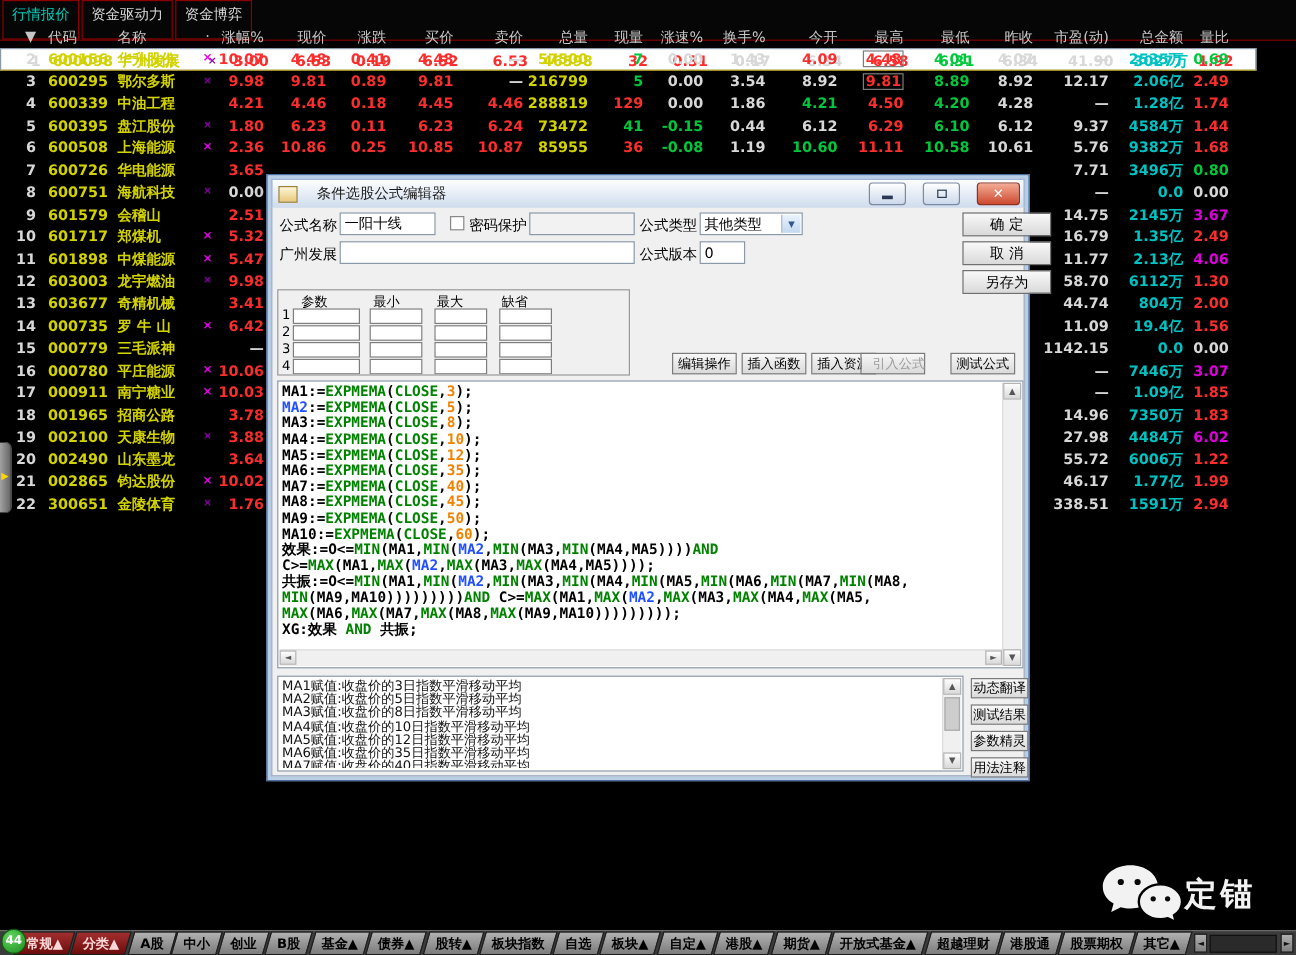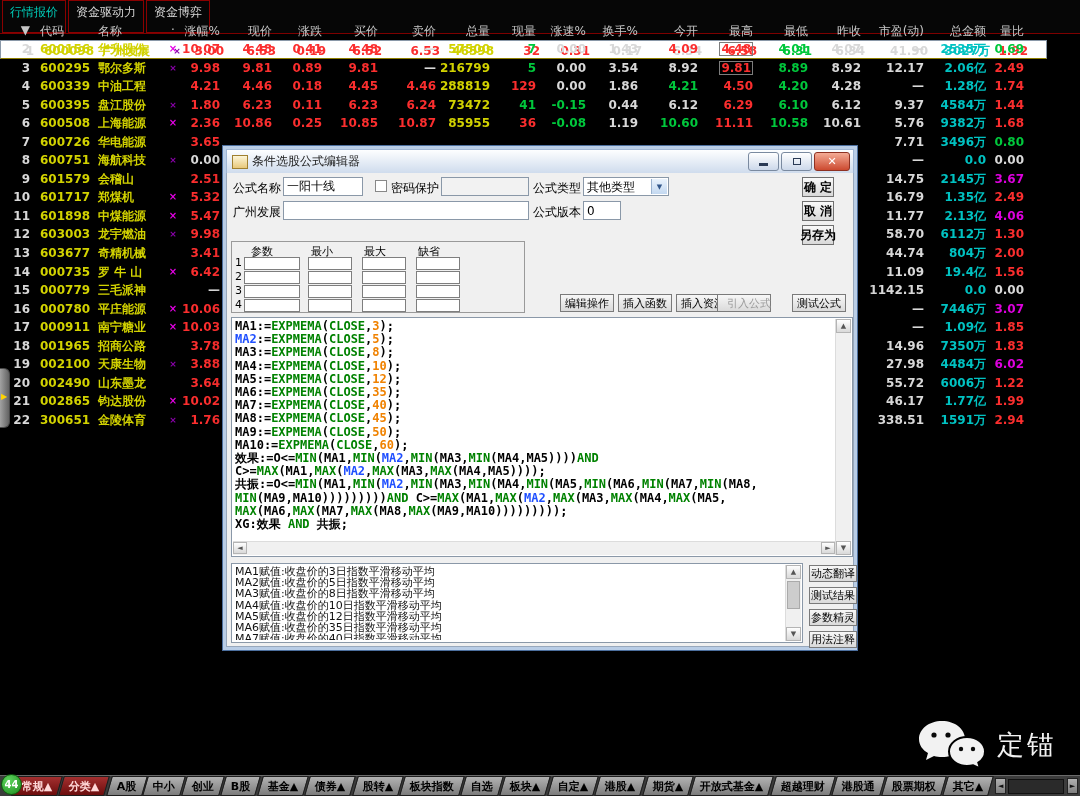--- a/index.html
+++ b/index.html
@@ -32,44 +32,44 @@
           background:linear-gradient(90deg,#a2a2a2,#636363);border:1px solid #4a4a4a;border-left:none;
           border-radius:0 6px 6px 0;box-sizing:border-box;}
   .handle .arr{position:absolute;left:1px;top:23px;font-size:8px;color:#ffd400;}
 
   
   .dialog{position:absolute;left:222px;top:145px;width:636px;background:#b9cde6;
           border:1px solid #4c6f9e;padding:3px;box-sizing:border-box;
           box-shadow:4px 5px 12px rgba(0,0,0,.65);}
   .dlg-title{height:24px;display:flex;align-items:center;
              background:linear-gradient(#fdfeff,#cfdced);border:1px solid #9fb6d4;border-bottom:none;
-             box-sizing:border-box;padding:0 3px;}
+             box-sizing:border-box;padding:0 3px;gap:12px;}
   .dlg-ico{width:14px;height:12px;background:linear-gradient(#fdf6d8,#e8c87a);border:1px solid #a08030;
            margin:0 4px 0 2px;}
   .dlg-title-text{font-size:12px;color:#1a1a1a;flex:1;}
   .wbtn{width:29px;height:17px;border:1px solid #7a8aa0;border-radius:3px;margin-left:2px;
         background:linear-gradient(#ffffff,#ccd8ea);display:flex;align-items:center;justify-content:center;cursor:default;}
   .wbtn .mingl{width:9px;height:3px;background:#2a3a55;margin-top:6px;}
   .wbtn .maxgl{width:8px;height:7px;border:1px solid #2a3a55;box-sizing:border-box;}
   .wbtn.close{width:34px;background:linear-gradient(#f4ab95,#cc4a30);border-color:#8e३122;
         border-color:#8e3122;color:#fff;font-size:11px;font-weight:bold;}
   .dlg-body{position:relative;height:474px;background:#f0f0f0;border:1px solid #98a8bc;border-top:none;box-sizing:border-box;}
   .lbl{position:absolute;font-size:12px;color:#000;white-space:nowrap;}
   .inp{position:absolute;background:#fff;border:1px solid #8a98a8;box-sizing:border-box;height:19px;
        font-size:12px;font-family:inherit;padding:1px 3px;color:#000;}
   .inp.dis{background:#f2f2f2;}
   .chk{position:absolute;width:12px;height:12px;background:#fff;border:1px solid #888;box-sizing:border-box;}
   .sel{position:absolute;background:#fff;border:1px solid #8a98a8;box-sizing:border-box;height:19px;
        font-size:12px;padding:1px 18px 1px 3px;}
   .sel .da{position:absolute;right:1px;top:1px;bottom:1px;width:15px;
        background:linear-gradient(#eaf3fd,#c3d8f0);border-left:1px solid #9ab2cf;
        display:flex;align-items:center;justify-content:center;font-size:7px;color:#33578a;}
-  .pbtn{position:absolute;width:32px;height:20px;background:linear-gradient(#f9f9f9,#d9d9d9);
+  .pbtn{position:absolute;width:74px;height:20px;background:linear-gradient(#f9f9f9,#d9d9d9);
         border:1px solid #707070;font-size:12px;color:#000;display:flex;align-items:center;justify-content:center;
-        box-sizing:border-box;cursor:default;white-space:nowrap;font-weight:bold;}
+        box-sizing:border-box;cursor:default;white-space:nowrap;}
   .abtn{position:absolute;width:54px;height:18px;background:linear-gradient(#f7f7f7,#dadada);
         border:1px solid #7a7a7a;font-size:11px;display:flex;align-items:center;justify-content:center;
         box-sizing:border-box;white-space:nowrap;}
   .abtn.dis{color:#9b9b9b;}
   .ptabs{position:absolute;left:4px;top:52px;height:17px;display:flex;font-size:11px;}
   .ptab{padding:1px 6px 0;border:1px solid #8a98a8;border-bottom:none;background:#e2e2e2;margin-right:1px;
         border-radius:2px 2px 0 0;color:#000;}
   .ptab.active{background:#f0f0f0;position:relative;top:0px;font-weight:bold;}
   .ppanel{position:absolute;left:4px;top:68px;width:294px;height:72px;border:1px solid #9a9a9a;
           background:#f0f0f0;box-sizing:border-box;}
@@ -98,21 +98,21 @@
   .descbox{position:absolute;left:4px;top:390px;width:572px;height:80px;background:#fff;
            border:1px solid #8a98a8;box-sizing:border-box;}
   .desc{position:absolute;left:3px;top:2px;right:18px;bottom:2px;overflow:hidden;
         font-size:11px;line-height:11.2px;color:#111;white-space:nowrap;}
   .sbtn{position:absolute;width:48px;height:17px;left:582px;background:linear-gradient(#f7f7f7,#dadada);
         border:1px solid #7a7a7a;font-size:11px;display:flex;align-items:center;justify-content:center;
         box-sizing:border-box;white-space:nowrap;}
 
   
   .wm{position:absolute;left:915px;top:716px;width:160px;height:58px;display:flex;align-items:center;}
-  .wm-text{font-size:27px;font-weight:normal;color:#f2f2f2;margin-left:10px;letter-spacing:3px;}
+  .wm-text{font-size:27px;font-weight:bold;color:#f2f2f2;letter-spacing:3px;}
 
   
   .bottombar{position:absolute;left:0;bottom:0;width:1080px;height:21px;background:#3c3c3c;
              border-top:1px solid #6a6a6a;display:flex;align-items:stretch;box-sizing:border-box;overflow:hidden;}
   .btabs{display:flex;margin-left:14px;}
   .btab{transform:skewX(-16deg);background:linear-gradient(#b2b2b2,#7c7c7c);border:1px solid #1d1d1d;
         color:#000;font-size:11px;font-weight:bold;padding:2px 7px 0;margin-right:1px;white-space:nowrap;cursor:default;}
   .btab span{display:inline-block;transform:skewX(16deg);}
   .btab.red{background:linear-gradient(#a32f2f,#6c0d0d);color:#ffd8d8;}
   .bscroll{width:15px;height:14px;align-self:center;margin-left:3px;background:linear-gradient(#b0b0b0,#808080);

